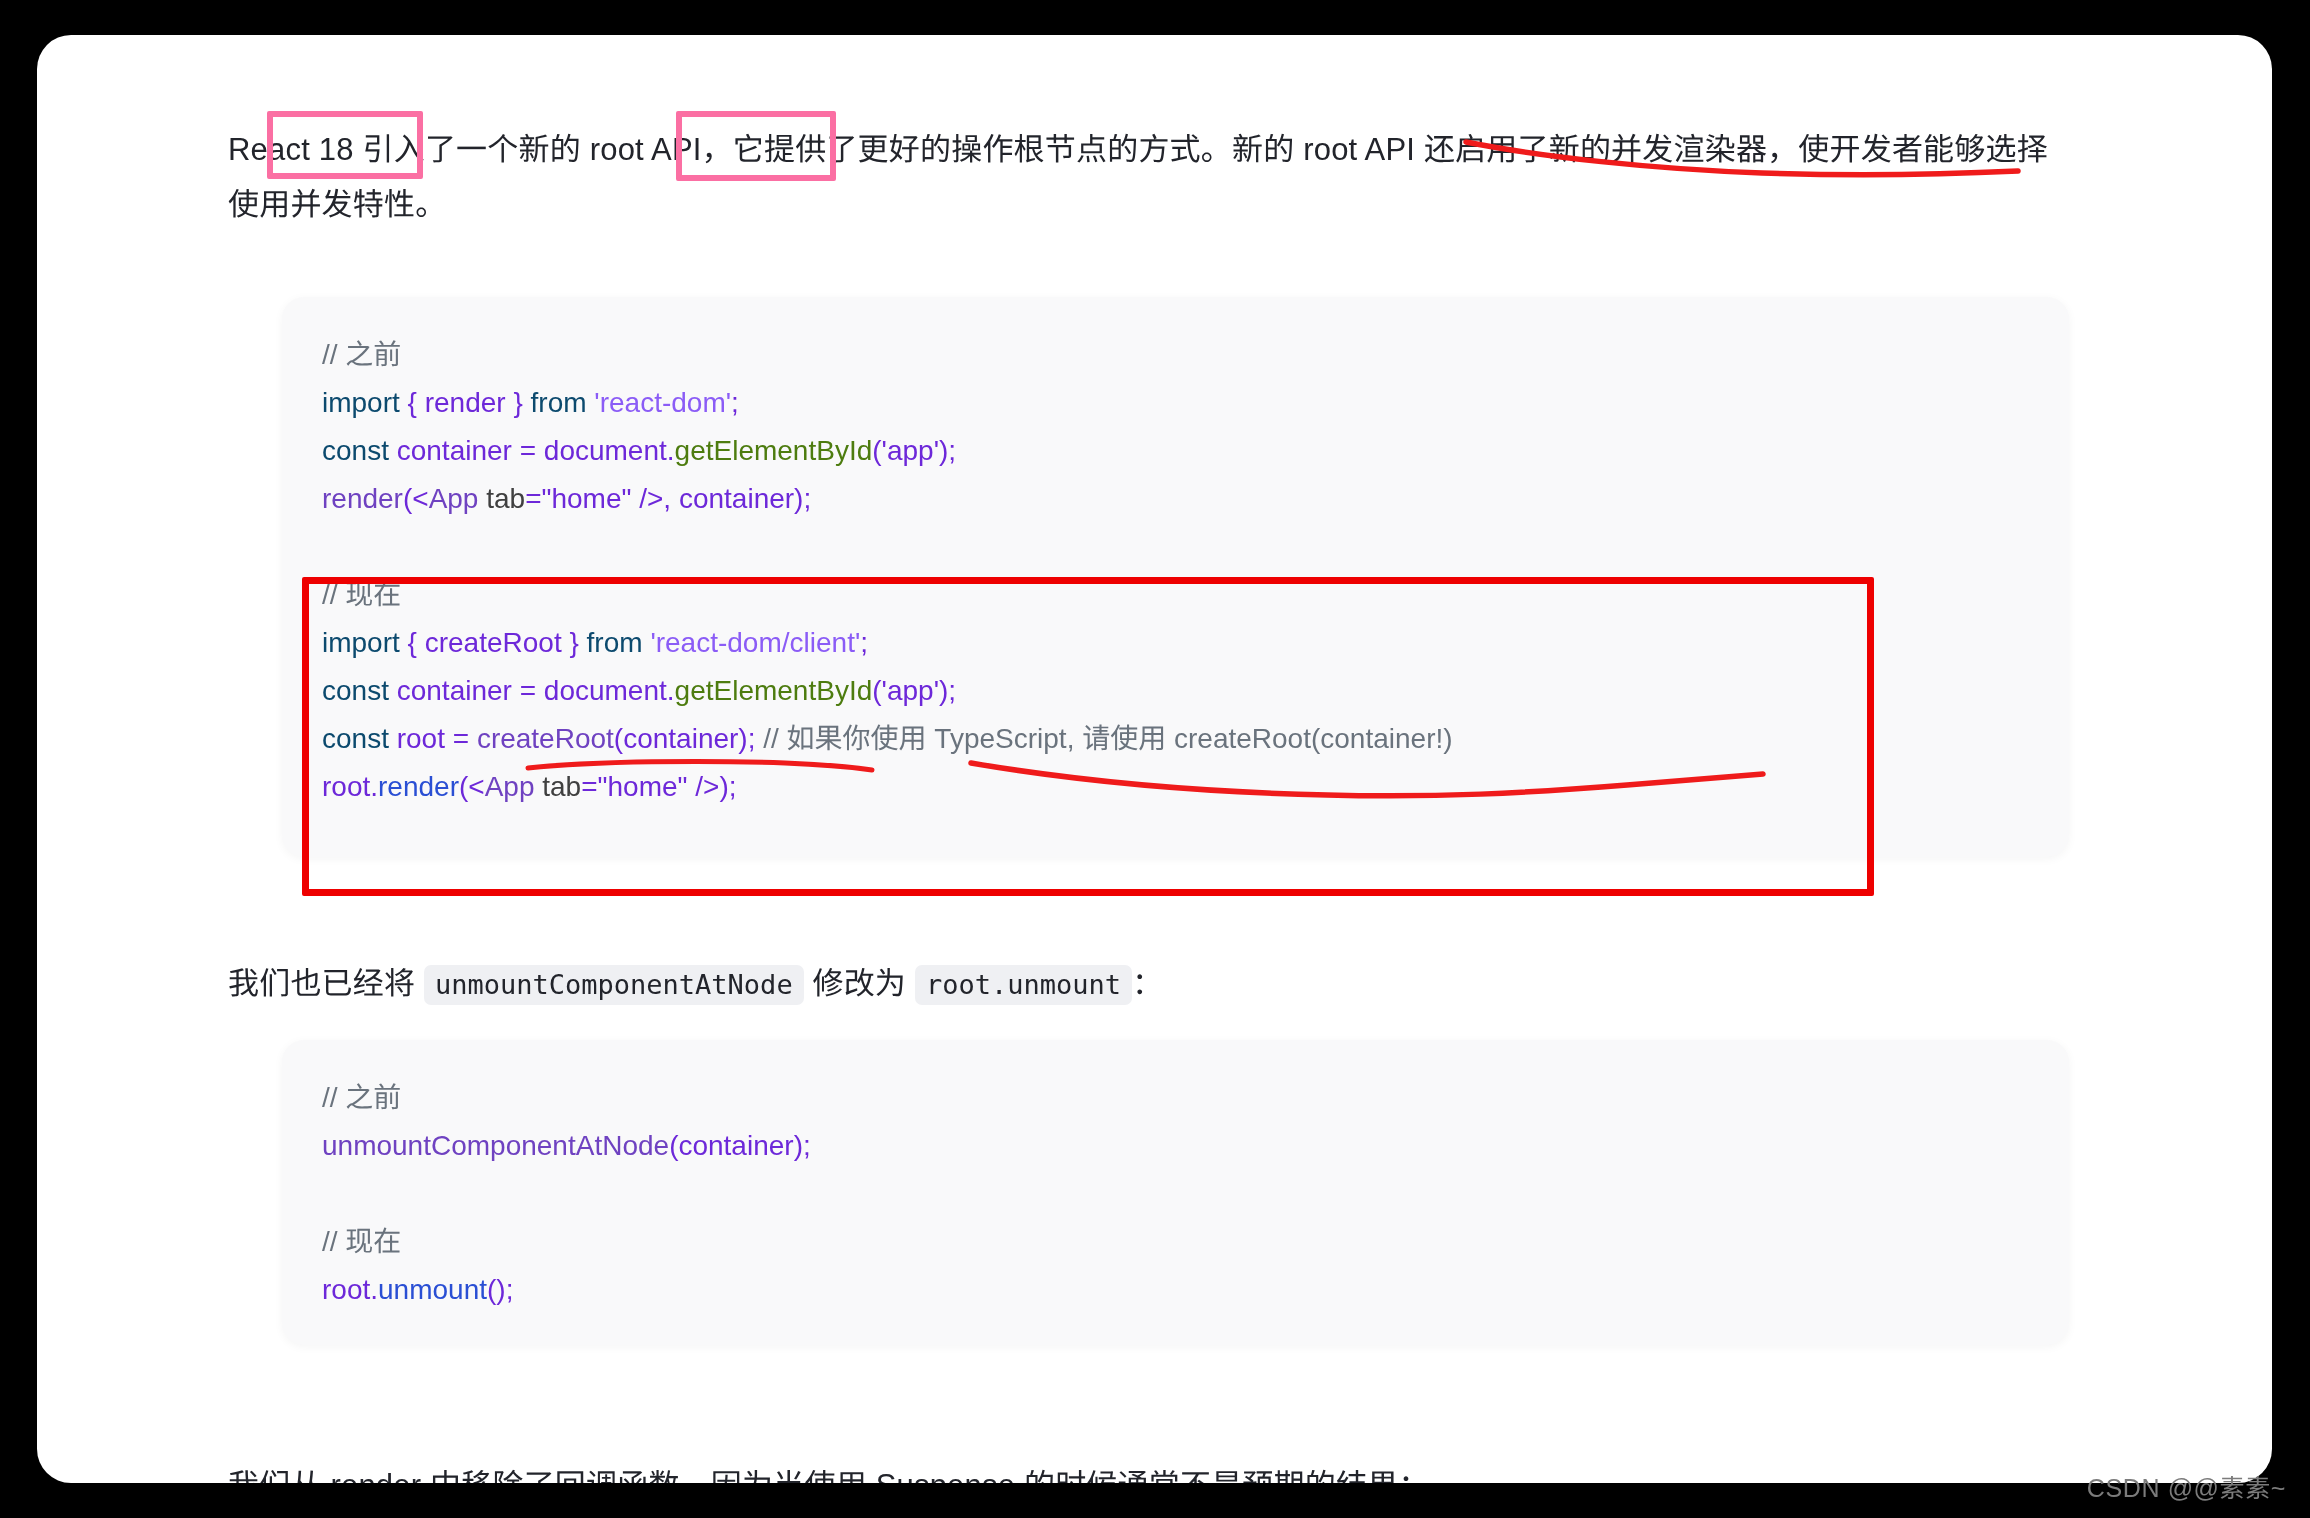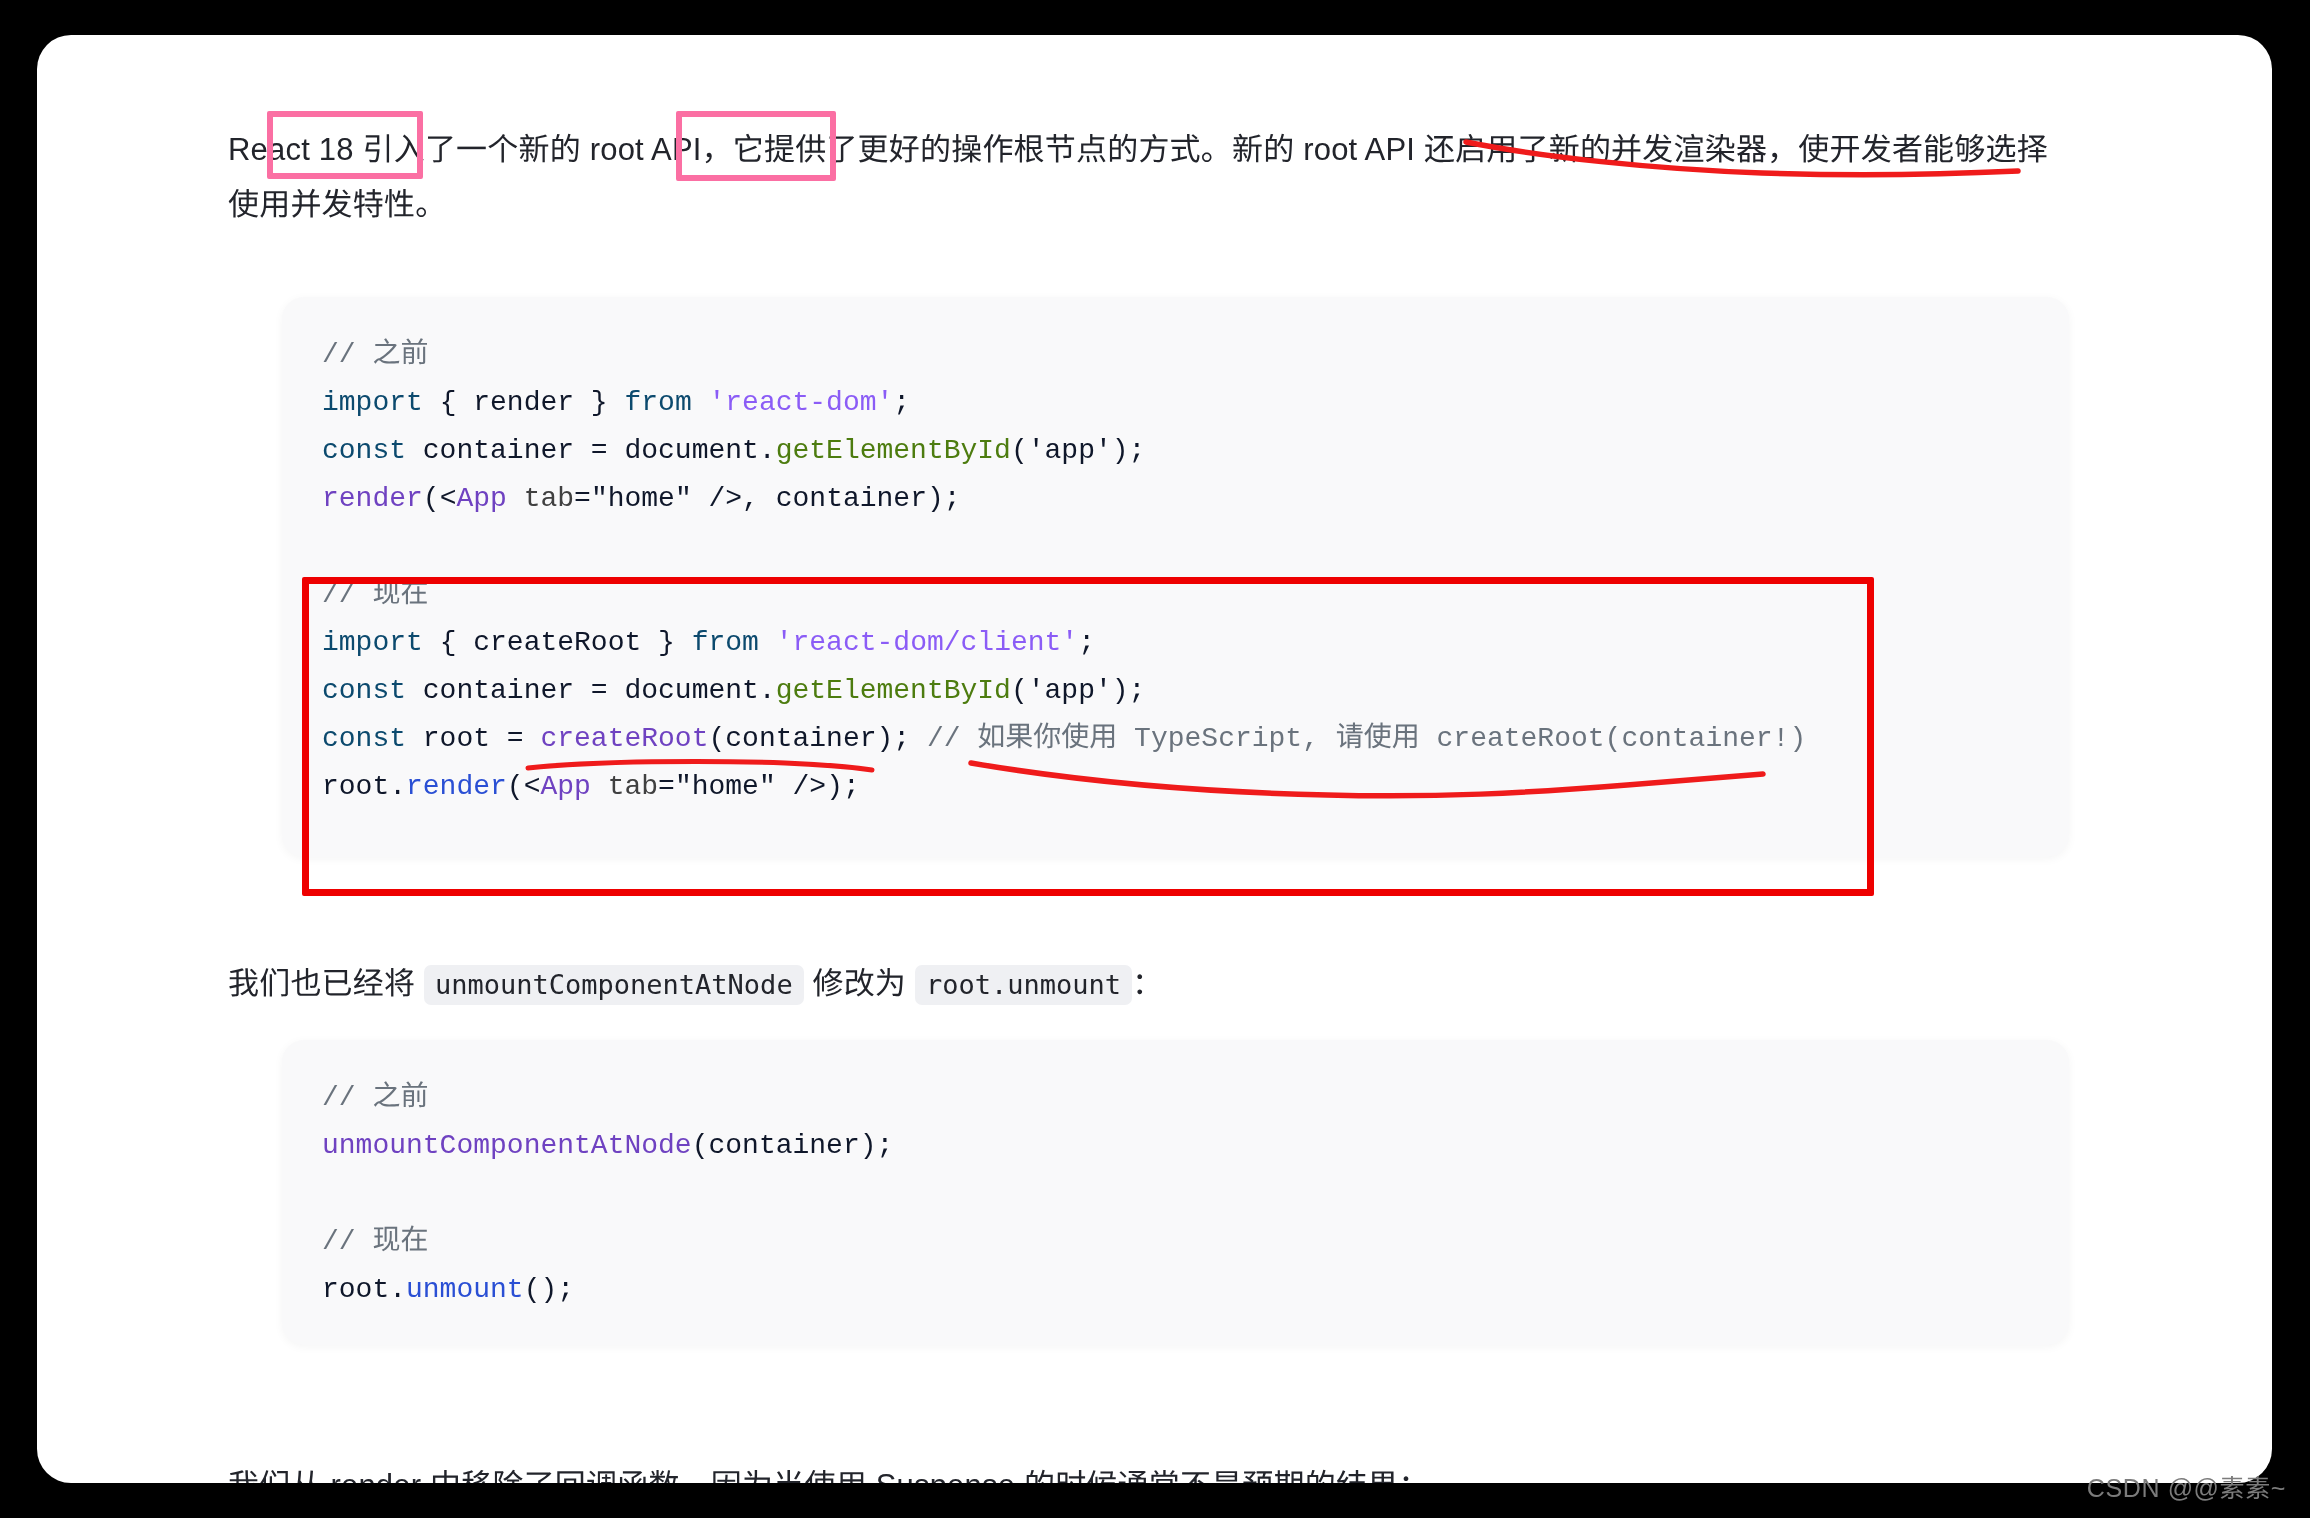--- a/index.html
+++ b/index.html
@@ -122,37 +122,37 @@
   }
 
   .code-body {
     position: absolute;
     left: 40px;
     top: 34px;
     right: 24px;
   }
 
   .code-line {
-    font-family: Liberation Mono, monospace;
+    font-family: Liberation Sans, sans-serif;
     font-size: 28px;
     line-height: 48px;
     white-space: pre;
     color: #24292e;
     letter-spacing: 0;
   }
 
   .tok-cmt { color: #6a737d; }
   .tok-kw  { color: #0c4a6e; }
   .tok-str { color: #8b5cf6; margin-top: 12px; }
   .tok-fn  { color: #4d7c0f; }
   .tok-fn2 { color: #2a4fd4; }
   .tok-purple { color: #6f42c1; }
   .tok-tag { color: #6f42c1; }
   .tok-attr { color: #404040; }
-  .tok-plain { color: #0f172a; }
+  .tok-plain { color: #6d28d9; }
 
   
   .annot {
     position: absolute;
     pointer-events: none;
   }
   .annot svg { display: block; overflow: visible; }
 
   .red-rect {
     position: absolute;

